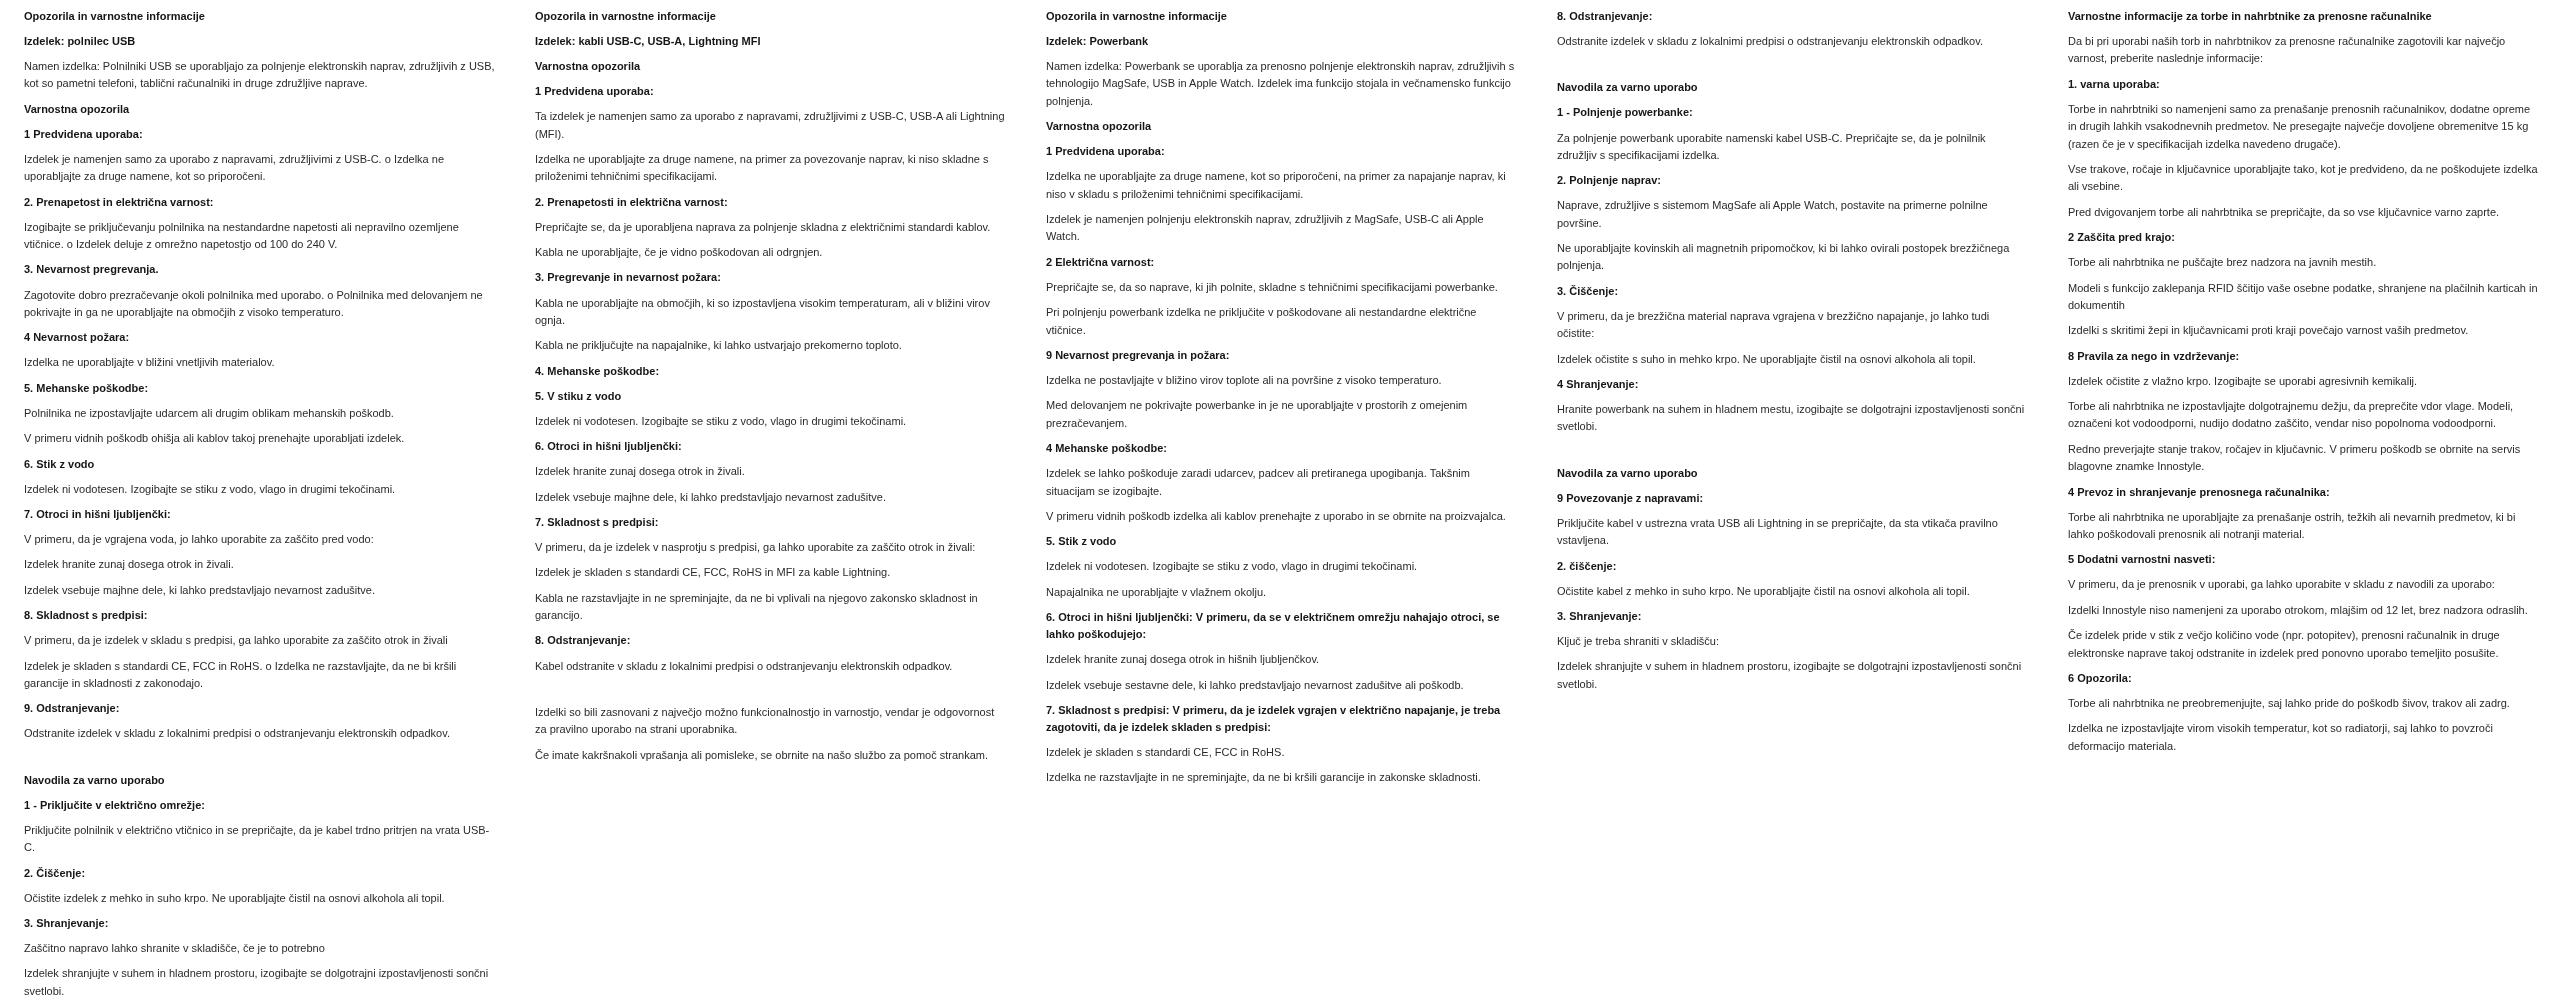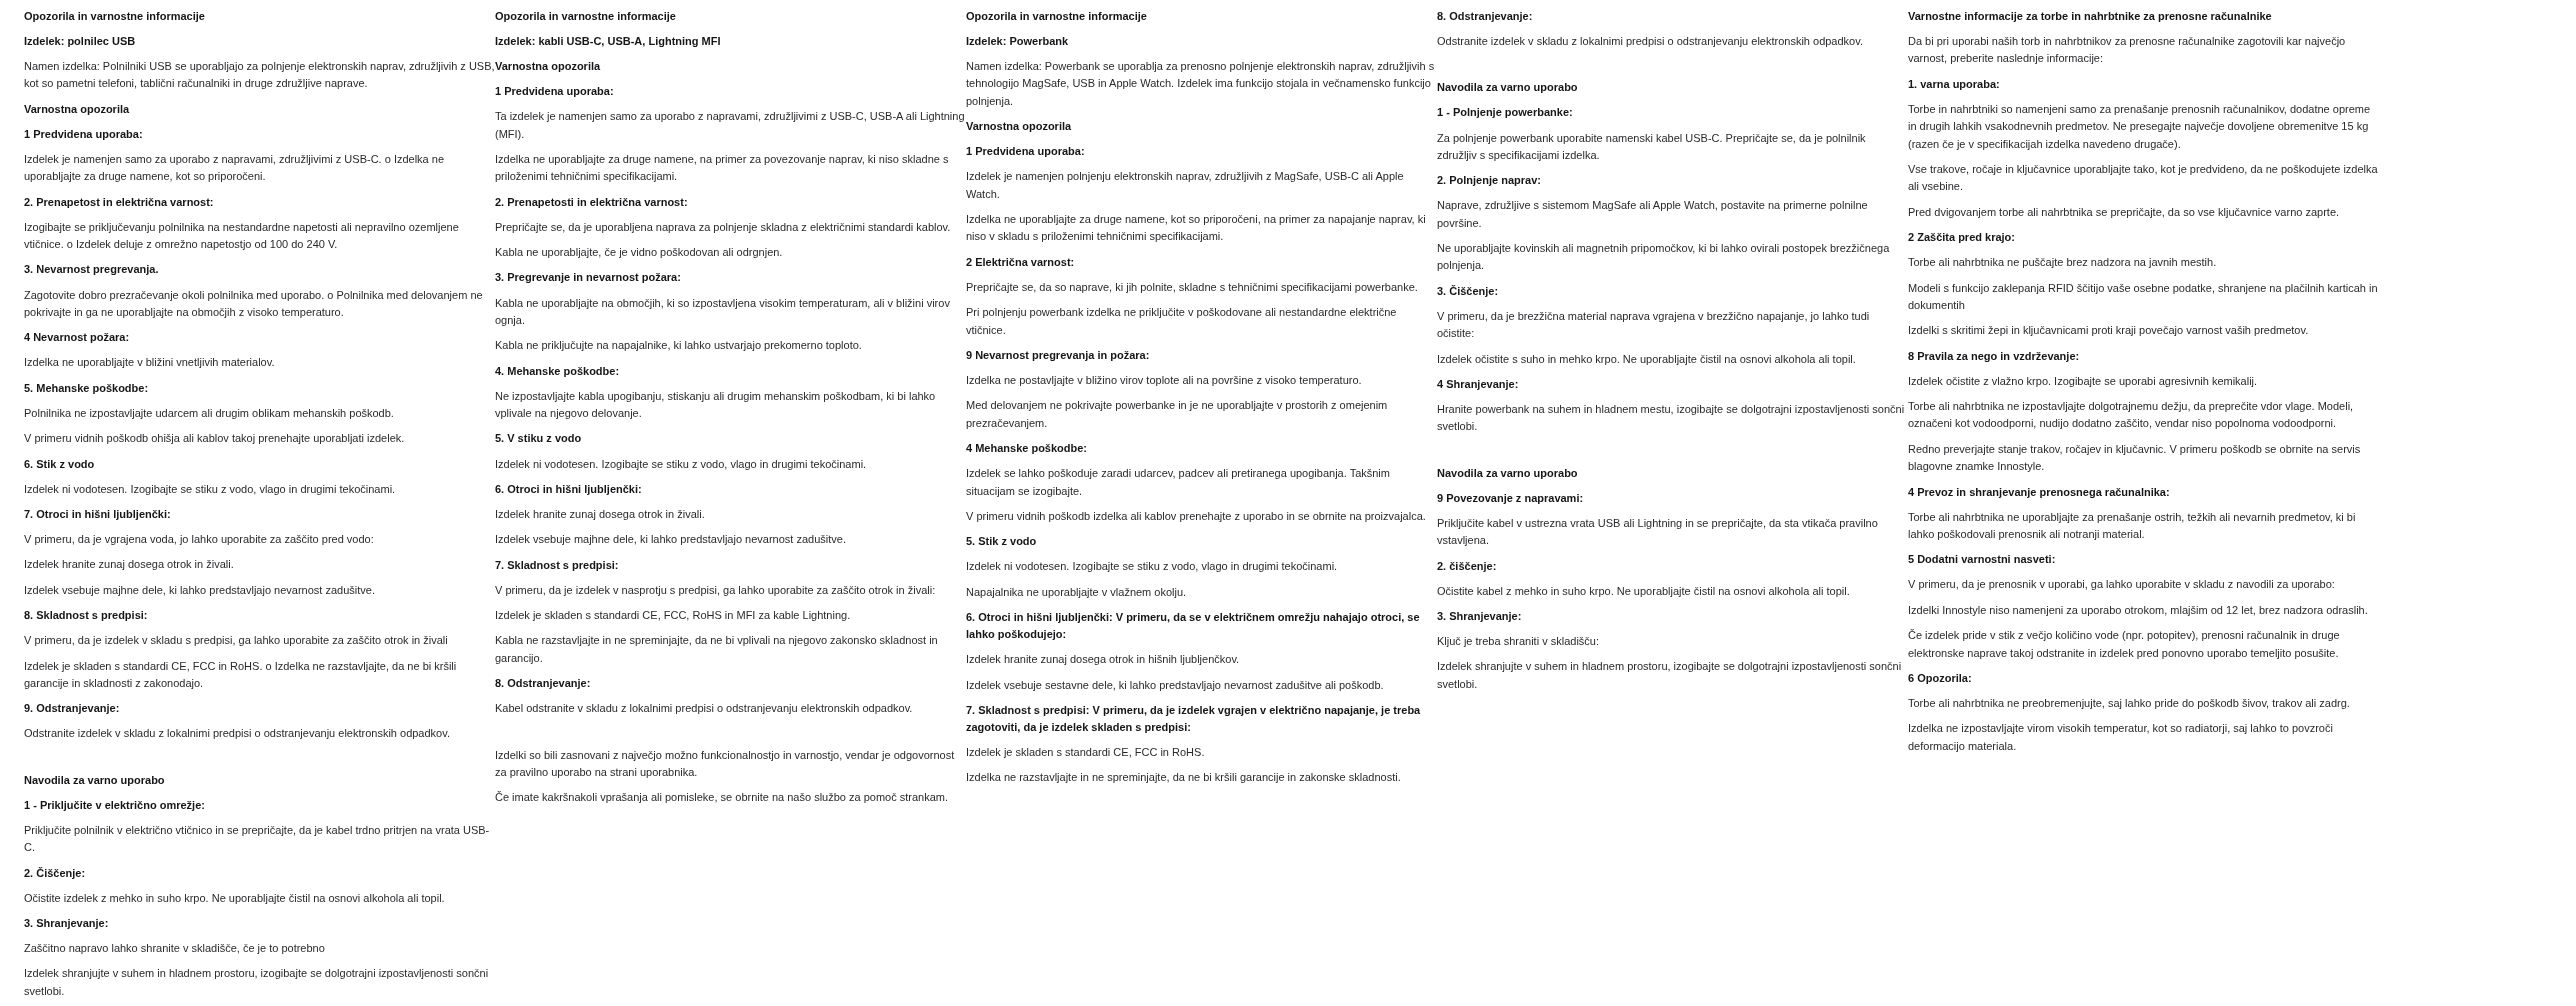--- a/index.html
+++ b/index.html
@@ -13,20 +13,21 @@
     overflow: hidden;
     font-family: "Liberation Sans", "DejaVu Sans", sans-serif;
     color: #1d1d1f;
   }
   .page {
     box-sizing: border-box;
     width: 2576px;
     height: 912px;
     padding: 8px 24px 16px 24px;
     display: flex;
+    gap: 40px;
     background: #ffffff;
   }
   .col {
     flex: 0 0 471px;
     width: 471px;
   }
   .blk-h {
     font-size: 11px;
     font-weight: bold;
     line-height: 1.55;
@@ -94,21 +95,20 @@
       <div class="blk-h">1 Predvidena uporaba:</div>
       <div class="blk-p">Ta izdelek je namenjen samo za uporabo z napravami, združljivimi z USB-C, USB-A ali Lightning (MFI).</div>
       <div class="blk-p">Izdelka ne uporabljajte za druge namene, na primer za povezovanje naprav, ki niso skladne s priloženimi tehničnimi specifikacijami.</div>
       <div class="blk-h">2. Prenapetosti in električna varnost:</div>
       <div class="blk-p">Prepričajte se, da je uporabljena naprava za polnjenje skladna z električnimi standardi kablov.</div>
       <div class="blk-p">Kabla ne uporabljajte, če je vidno poškodovan ali odrgnjen.</div>
       <div class="blk-h">3. Pregrevanje in nevarnost požara:</div>
       <div class="blk-p">Kabla ne uporabljajte na območjih, ki so izpostavljena visokim temperaturam, ali v bližini virov ognja.</div>
       <div class="blk-p">Kabla ne priključujte na napajalnike, ki lahko ustvarjajo prekomerno toploto.</div>
       <div class="blk-h">4. Mehanske poškodbe:</div>
-      <div class="blk-p">Ne izpostavljajte kabla upogibanju, stiskanju ali drugim mehanskim poškodbam, ki bi lahko vplivale na njegovo delovanje.</div>
       <div class="blk-h">5. V stiku z vodo</div>
       <div class="blk-p">Izdelek ni vodotesen. Izogibajte se stiku z vodo, vlago in drugimi tekočinami.</div>
       <div class="blk-h">6. Otroci in hišni ljubljenčki:</div>
       <div class="blk-p">Izdelek hranite zunaj dosega otrok in živali.</div>
       <div class="blk-p">Izdelek vsebuje majhne dele, ki lahko predstavljajo nevarnost zadušitve.</div>
       <div class="blk-h">7. Skladnost s predpisi:</div>
       <div class="blk-p">V primeru, da je izdelek v nasprotju s predpisi, ga lahko uporabite za zaščito otrok in živali:</div>
       <div class="blk-p">Izdelek je skladen s standardi CE, FCC, RoHS in MFI za kable Lightning.</div>
       <div class="blk-p">Kabla ne razstavljajte in ne spreminjajte, da ne bi vplivali na njegovo zakonsko skladnost in garancijo.</div>
       <div class="blk-h">8. Odstranjevanje:</div>
@@ -116,22 +116,22 @@
       <div class="blk-gap"></div>
       <div class="blk-p">Izdelki so bili zasnovani z največjo možno funkcionalnostjo in varnostjo, vendar je odgovornost za pravilno uporabo na strani uporabnika.</div>
       <div class="blk-p">Če imate kakršnakoli vprašanja ali pomisleke, se obrnite na našo službo za pomoč strankam.</div>
     </div>
   <div class="col">
       <div class="blk-h">Opozorila in varnostne informacije</div>
       <div class="blk-h">Izdelek: Powerbank</div>
       <div class="blk-p">Namen izdelka: Powerbank se uporablja za prenosno polnjenje elektronskih naprav, združljivih s tehnologijo MagSafe, USB in Apple Watch. Izdelek ima funkcijo stojala in večnamensko funkcijo polnjenja.</div>
       <div class="blk-h">Varnostna opozorila</div>
       <div class="blk-h">1 Predvidena uporaba:</div>
+      <div class="blk-p">Izdelka ne uporabljajte za druge namene, kot so priporočeni, na primer za napajanje naprav, ki niso v skladu s priloženimi tehničnimi specifikacijami.</div>
       <div class="blk-p">Izdelek je namenjen polnjenju elektronskih naprav, združljivih z MagSafe, USB-C ali Apple Watch.</div>
-      <div class="blk-p">Izdelka ne uporabljajte za druge namene, kot so priporočeni, na primer za napajanje naprav, ki niso v skladu s priloženimi tehničnimi specifikacijami.</div>
       <div class="blk-h">2 Električna varnost:</div>
       <div class="blk-p">Prepričajte se, da so naprave, ki jih polnite, skladne s tehničnimi specifikacijami powerbanke.</div>
       <div class="blk-p">Pri polnjenju powerbank izdelka ne priključite v poškodovane ali nestandardne električne vtičnice.</div>
       <div class="blk-h">9 Nevarnost pregrevanja in požara:</div>
       <div class="blk-p">Izdelka ne postavljajte v bližino virov toplote ali na površine z visoko temperaturo.</div>
       <div class="blk-p">Med delovanjem ne pokrivajte powerbanke in je ne uporabljajte v prostorih z omejenim prezračevanjem.</div>
       <div class="blk-h">4 Mehanske poškodbe:</div>
       <div class="blk-p">Izdelek se lahko poškoduje zaradi udarcev, padcev ali pretiranega upogibanja. Takšnim situacijam se izogibajte.</div>
       <div class="blk-p">V primeru vidnih poškodb izdelka ali kablov prenehajte z uporabo in se obrnite na proizvajalca.</div>
       <div class="blk-h">5. Stik z vodo</div>

